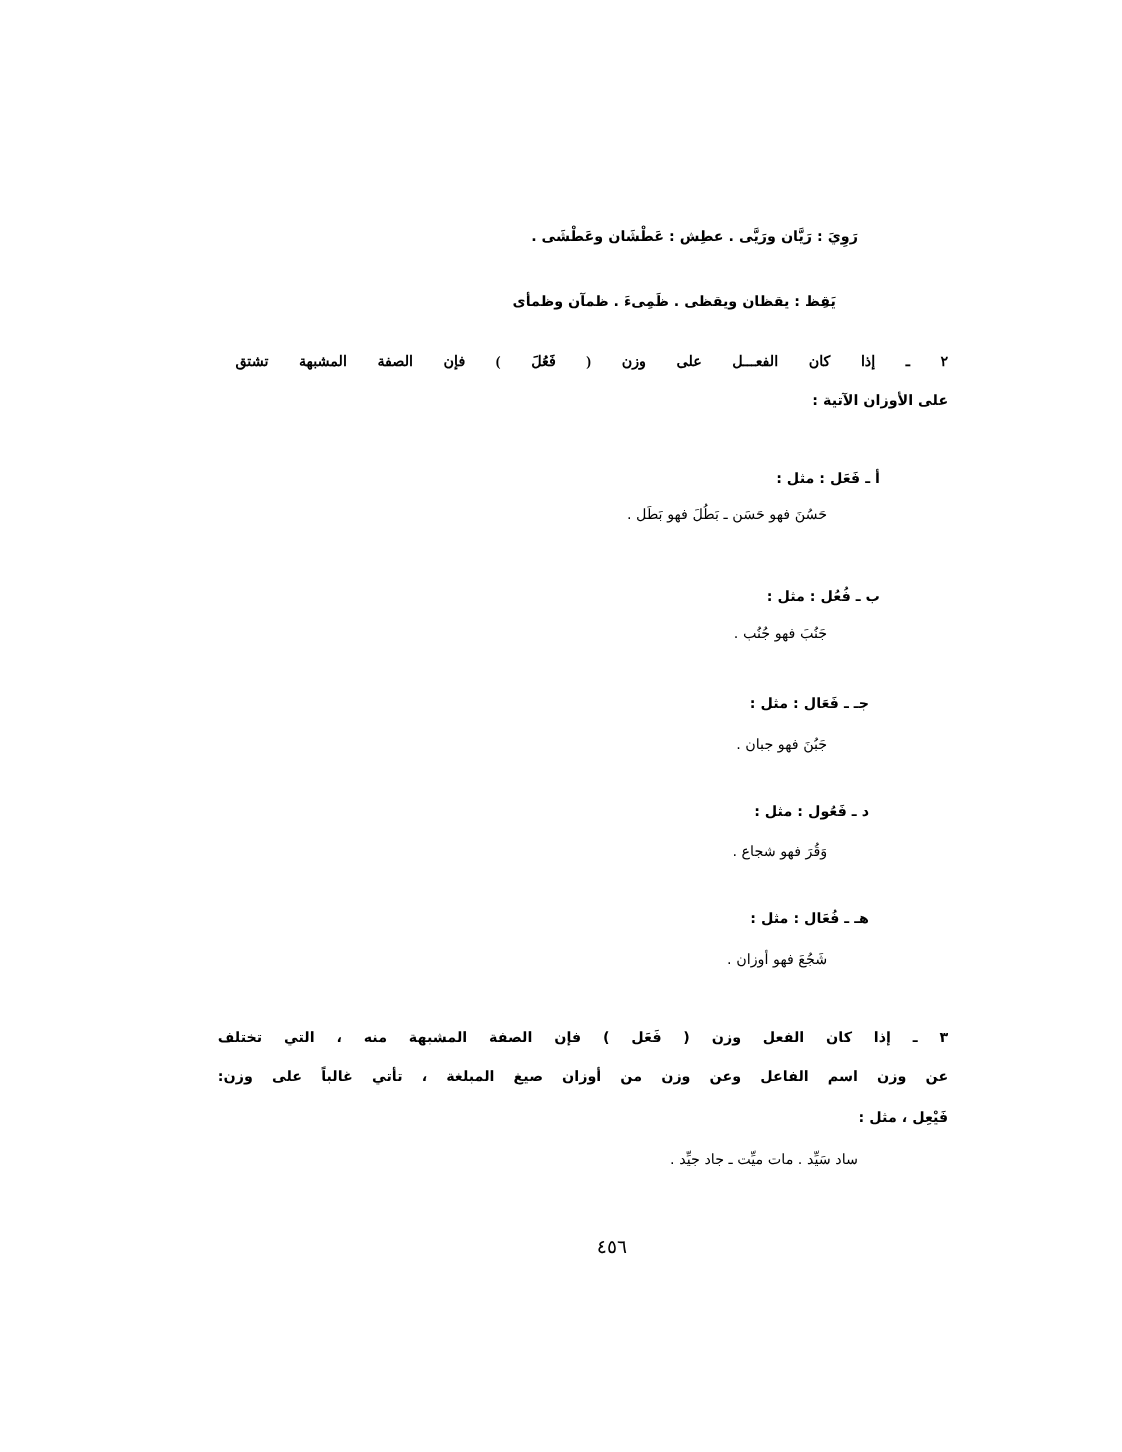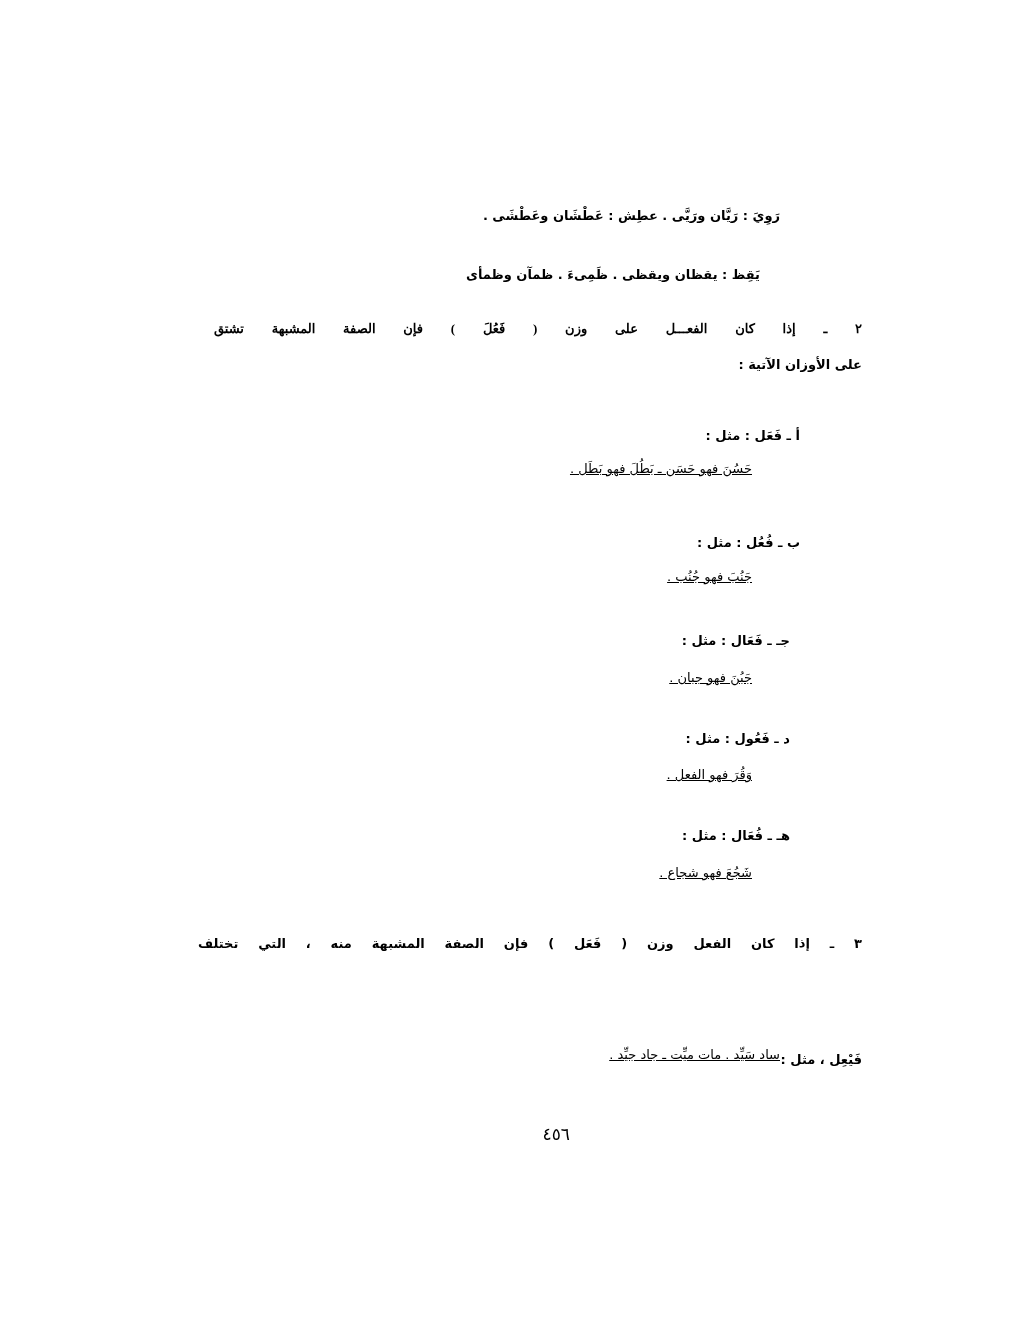--- a/index.html
+++ b/index.html
@@ -23,21 +23,21 @@
     }
     .line {
       position: absolute;
       direction: rtl;
       unicode-bidi: embed;
       white-space: nowrap;
       font-size: 13px;
       line-height: 26px;
       font-weight: bold;
     }
-    .line.regular { font-weight: normal; text-decoration: underline; }
+    .line.regular { font-weight: normal; }
     .justified {
       text-align: justify;
       text-align-last: justify;
       white-space: normal;
     }
     .b { font-weight: bold; }
     .page-number {
       position: absolute;
       left: 490px;
       top: 1124px;
@@ -78,31 +78,32 @@
     <span>فَعَال</span>
     <span>: مثل :</span>
   </div>
   <div class="line regular" style="right:268px; top:665px;">جَبُنَ فهو جبان .</div>
 
   <div class="line" style="right:230px; top:726px;">
     <span>د ـ</span>
     <span>فَعُول</span>
     <span>: مثل :</span>
   </div>
-  <div class="line regular" style="right:268px; top:762px;">وَقُرَ فهو الفعل .</div>
+  <div class="line regular" style="right:268px; top:762px;">وَقُرَ فهو شجاع .</div>
 
   <div class="line" style="right:230px; top:823px;">
     <span>هـ ـ</span>
     <span>فُعَال</span>
     <span>: مثل :</span>
   </div>
-  <div class="line regular" style="right:268px; top:860px;">شَجُعَ فهو شجاع .</div>
+  <div class="line regular" style="right:268px; top:860px;">شَجُعَ فهو أوزان .</div>
 
   <div class="line justified" style="right:158px; top:931px; width:664px;">٣ ـ إذا كان الفعل وزن ( فَعَل ) فإن الصفة المشبهة منه ، التي تختلف</div>
-  <div class="line" style="right:158px; top:1047px;">
+  <div class="line justified" style="right:158px; top:967px; width:664px;">عن وزن اسم الفاعل وعن وزن من أوزان صيغ المبلغة ، تأتي غالباً على وزن:</div>
+  <div class="line" style="right:158px; top:1004px;">
     <span class="b">فَيْعِل</span>
     <span>، مثل :</span>
   </div>
   <div class="line regular" style="right:240px; top:1042px;">ساد سَيِّد . مات ميِّت ـ جاد جيِّد .</div>
 
   <div class="page-number">٤٥٦</div>
 
 </div>
 
 </body></html>

